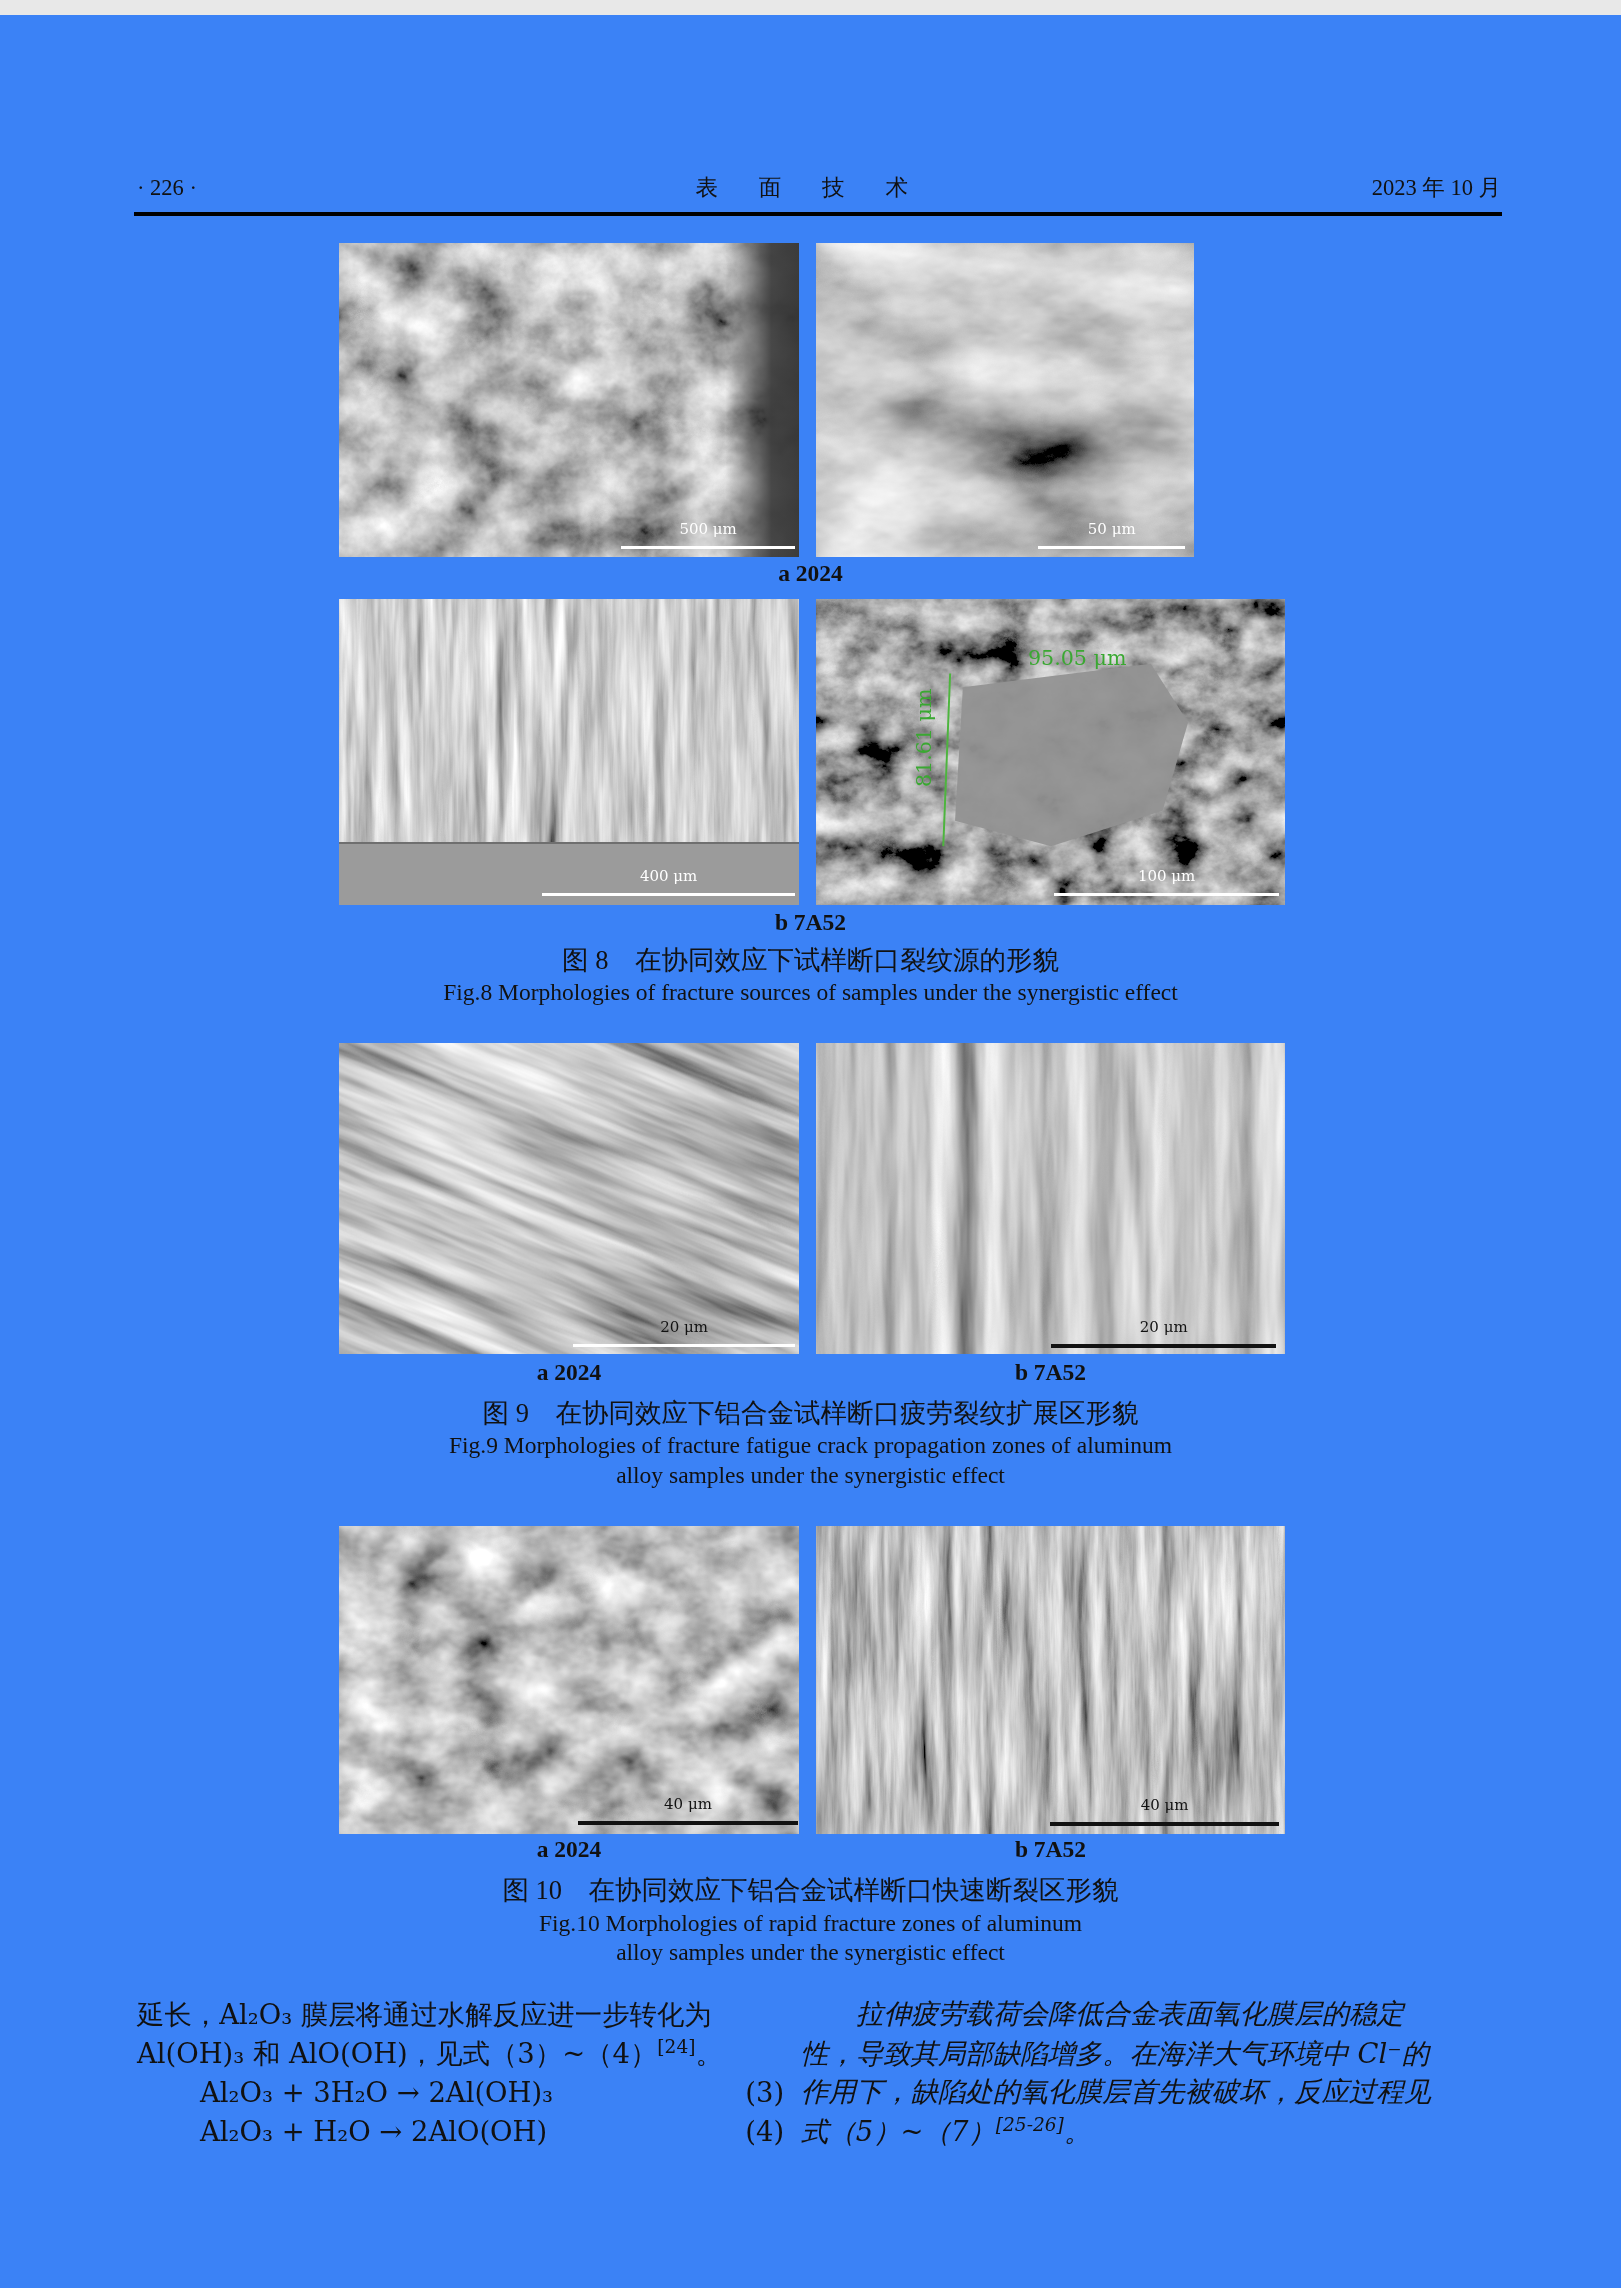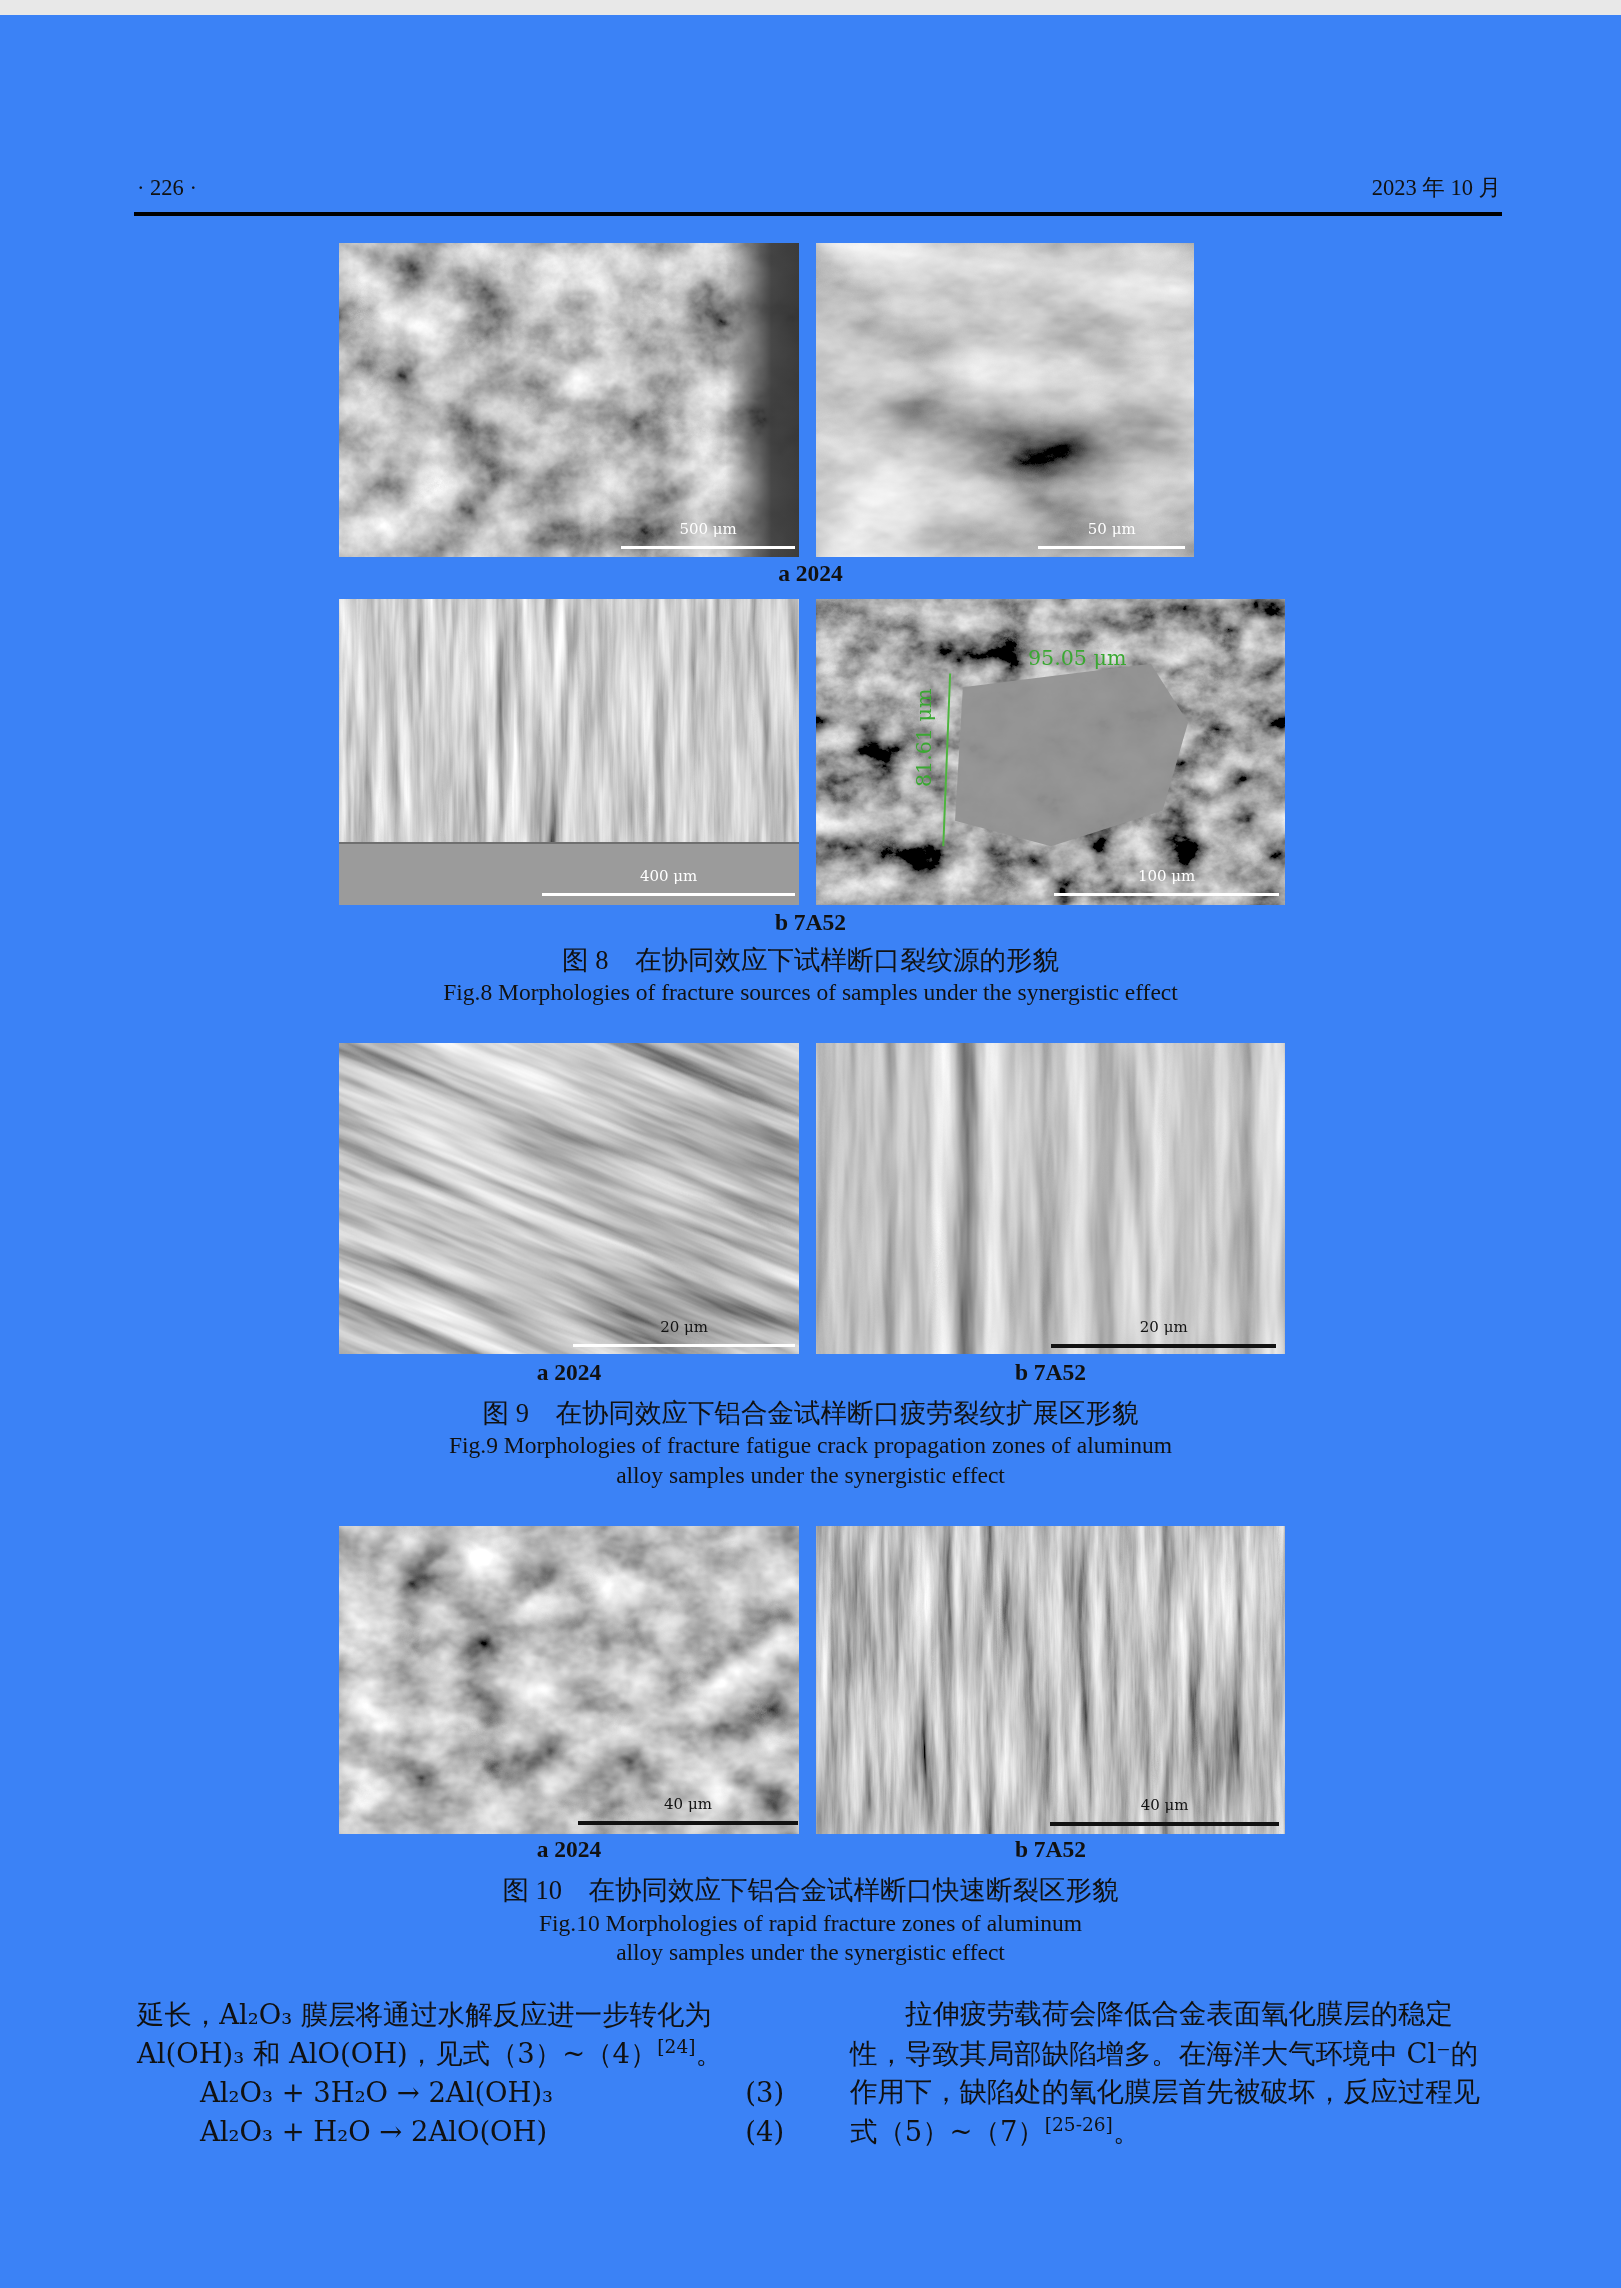--- a/index.html
+++ b/index.html
@@ -30,21 +30,21 @@
   .ann{position:absolute; color:#3aa832; font-family:"DejaVu Serif","Liberation Serif",serif;
        font-size:20.6px; white-space:nowrap;}
   .ann-v{transform:rotate(-90deg); transform-origin:0 0;}
   
   .fig-label{position:absolute; font-size:23.5px; font-weight:bold; text-align:center; white-space:nowrap;}
   .cap-cn{position:absolute; left:0; width:1621px; text-align:center; font-size:26.5px; white-space:nowrap;}
   .cap-en{position:absolute; left:0; width:1621px; text-align:center; font-size:23.5px; white-space:nowrap;}
   
   .col{position:absolute; top:1980px; font-size:27.4px; line-height:39px;}
   .col-left{left:137px; width:653px;}
-  .col-right{left:850px; width:659px;}
+  .col-right{left:801px; width:659px;font-style:italic;}
   .bline{white-space:nowrap;}
   .indent{text-indent:55px;}
   .frm{font-family:"DejaVu Serif","Liberation Serif",serif;}
   sup.ref{font-size:18.6px; line-height:0; vertical-align:super;}
   .eq-row{display:flex; align-items:baseline; padding-left:63px;}
   .eq-num{margin-left:auto; padding-right:5.9px;}
 </style>
 </head>
 <body>
 
@@ -81,20 +81,21 @@
         <feColorMatrix type="matrix" values="0.75 0.75 0.75 0 -0.6 0.75 0.75 0.75 0 -0.6 0.75 0.75 0.75 0 -0.6 0 0 0 0 1"></feColorMatrix>
       </filter>
       <filter id="f8" x="0" y="0" width="100%" height="100%">
         <feTurbulence type="fractalNoise" baseFrequency="0.07 0.005" numOctaves="5" seed="23" stitchTiles="stitch"></feTurbulence>
         <feColorMatrix type="matrix" values="0.7 0.7 0.7 0 -0.52 0.7 0.7 0.7 0 -0.52 0.7 0.7 0.7 0 -0.52 0 0 0 0 1"></feColorMatrix>
       </filter>
     </defs>
   </svg>
 
   <div class="hdr hdr-left">· 226 ·</div>
+  <div class="hdr hdr-center">表 面 技 术</div>
   <div class="hdr hdr-right">2023 年 10 月</div>
   <div class="hdr-rule"></div>
 
   <div class="sem" style="left:339px;top:228px;width:460px;height:314px">
     <svg class="tex" width="460" height="314" preserveAspectRatio="none" viewBox="0 0 469 320">
         <rect width="469" height="320" fill="#7a7a7a" filter="url(#f1)"></rect>
       </svg>
     <div class="ov edge-dark"></div>
     <div class="scalebar" style="right:3.9px;bottom:7.8px;width:174px">
       <div class="sb-text light">500 μm</div>

